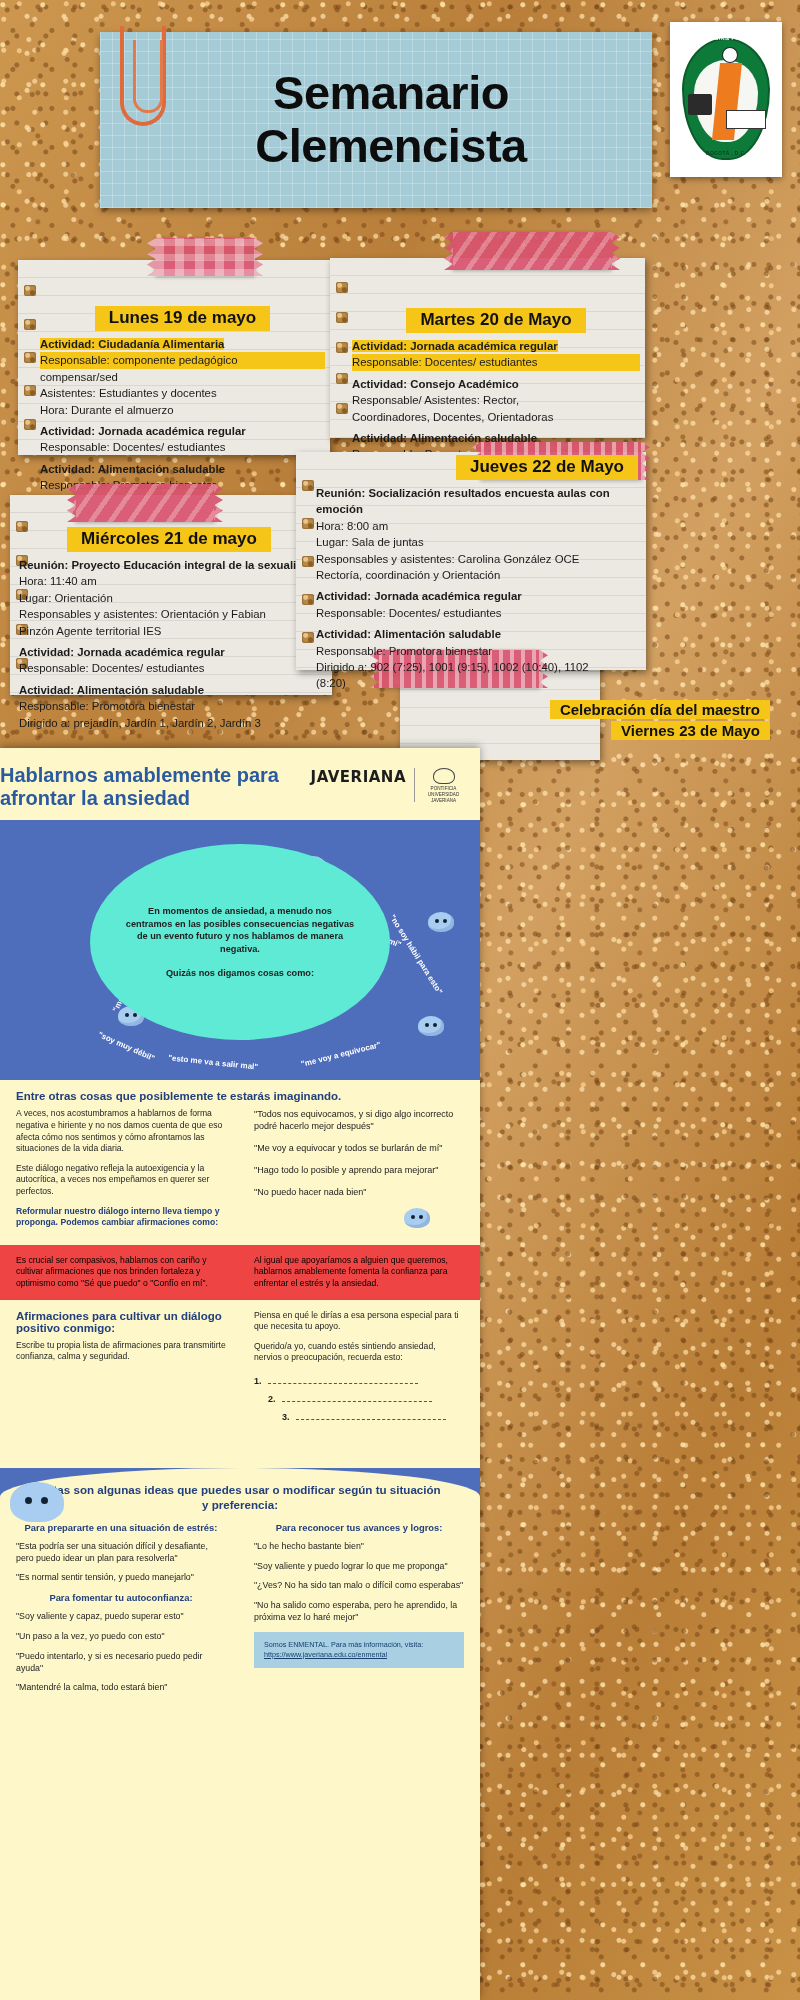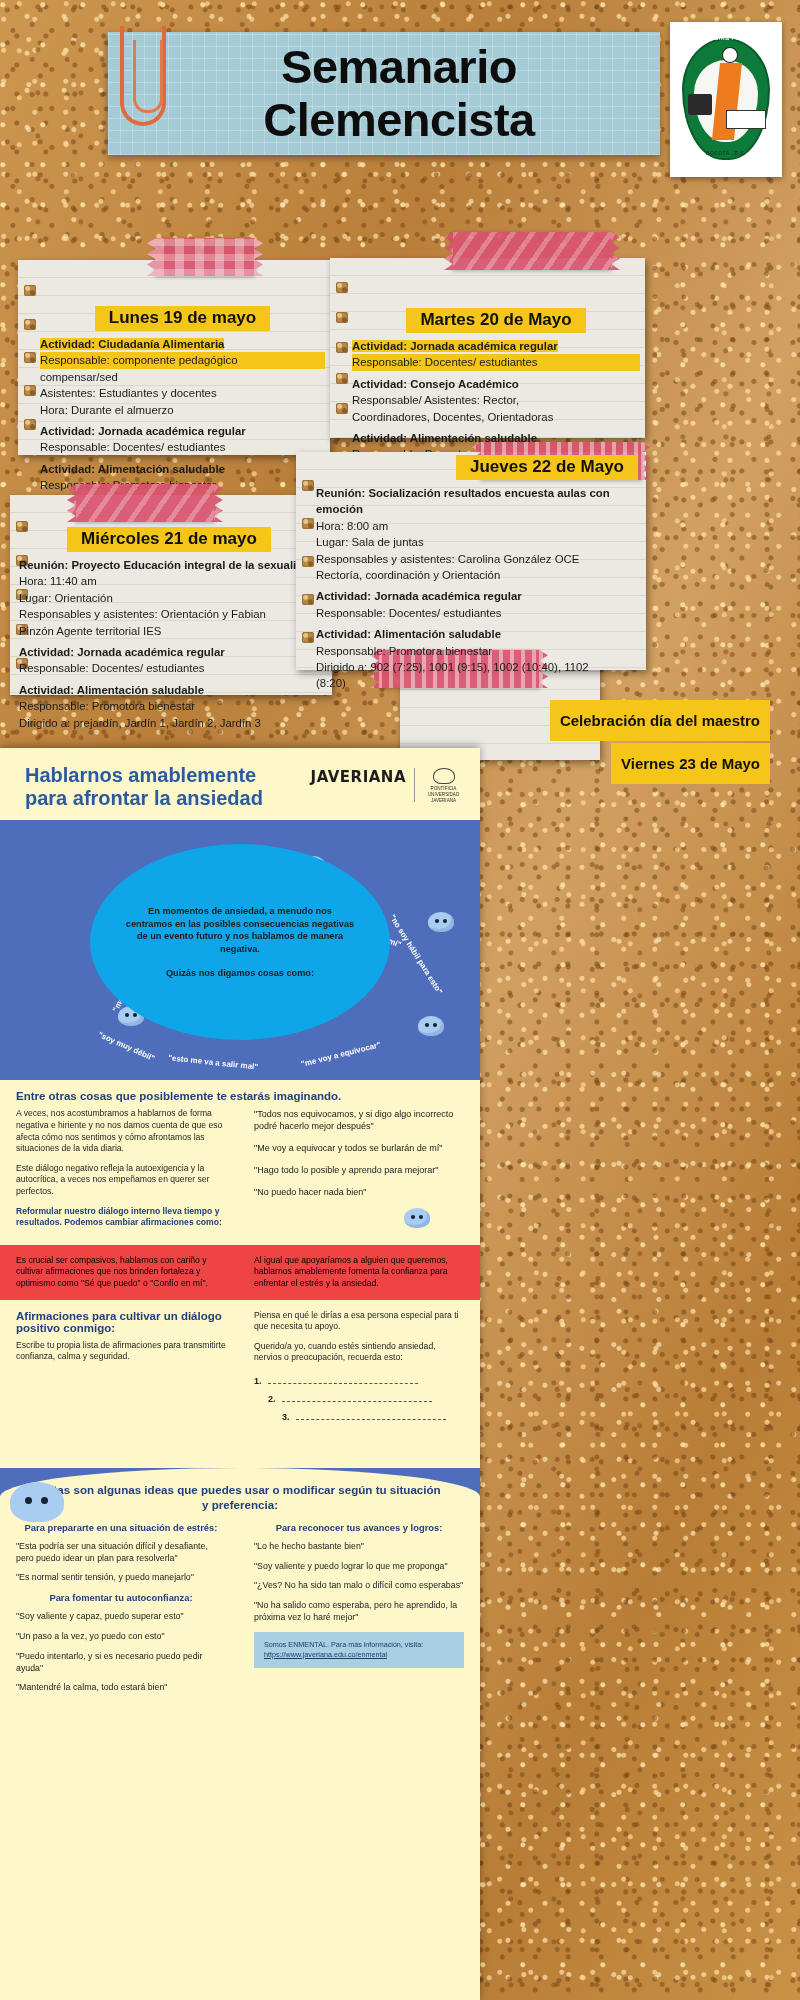--- a/index.html
+++ b/index.html
@@ -17,21 +17,21 @@
       radial-gradient(circle at 12% 62%, rgba(255,222,165,.7) 0 2px, transparent 3px),
       radial-gradient(circle at 33% 78%, rgba(115,65,18,.5) 0 2px, transparent 3px),
       radial-gradient(circle at 64% 88%, rgba(255,226,175,.7) 0 2px, transparent 3px),
       radial-gradient(circle at 92% 70%, rgba(118,68,20,.5) 0 2px, transparent 3px),
       linear-gradient(115deg,#cd9750 0%,#b97f3a 30%,#d2a061 55%,#b87d36 80%,#c99247 100%);
     background-size: 40px 40px,33px 33px,47px 47px,29px 29px,37px 37px,43px 43px,31px 31px,39px 39px,45px 45px,35px 35px,100% 100%;
   }
 
   
   .hdr-banner{
-    position:absolute; left:108px; top:32px; width:552px; height:123px;
+    position:absolute; left:100px; top:32px; width:552px; height:176px;
     background:#a5ccd6;
     background-image:
       repeating-linear-gradient(0deg, rgba(255,255,255,.25) 0 1px, transparent 1px 12px),
       repeating-linear-gradient(90deg, rgba(255,255,255,.25) 0 1px, transparent 1px 12px);
     box-shadow:0 3px 7px rgba(0,0,0,.35);
     display:flex; align-items:center; justify-content:center;
   }
   .hdr-title{
     font-size:47px; font-weight:bold; color:#0d0d0d; line-height:1.12;
     text-align:center; letter-spacing:-.5px; padding-left:30px;
@@ -118,32 +118,32 @@
     background:#f5c518; padding:2px 14px 3px 14px; margin-bottom:5px;
   }
   .hl{ background:#f5c518; }
   .card-body{ font-size:11.4px; color:#1b1b1b; line-height:16.4px; }
   .card-body b{ font-weight:bold; }
   .card-body .blk{ margin-bottom:5px; }
 
   
   .poster{ position:absolute; left:0; top:748px; width:480px; height:1252px;
     background:#fdf7c9; box-shadow:0 -2px 8px rgba(0,0,0,.35); overflow:hidden; }
-  .p-head{ padding:16px 14px 10px 25px; display:flex; align-items:flex-start; gap:8px;}
+  .p-head{ padding:16px 14px 10px 0; display:flex; align-items:flex-start; gap:8px;}
   .p-head h1{ font-size:20px; line-height:1.16; color:#2a5aa0; font-weight:bold; flex:1;}
   .enmental{ font-size:15px; color:#1d1d1d; font-weight:bold; letter-spacing:.5px;
     font-family:"DejaVu Sans", sans-serif; margin-top:4px; white-space:nowrap;}
   .javlogo{ width:52px; height:34px; border-left:1px solid #999; padding-left:6px;
     font-size:4.6px; color:#333; text-align:center; line-height:1.35; margin-top:4px;}
   .javlogo .cr{ width:22px;height:16px;margin:0 auto 2px;border:1px solid #444;
     border-radius:50% 50% 40% 40%; background:#fdf7c9;}
   .p-blue{ background:#4e6dbb; padding:10px 0 14px; position:relative; height:260px;}
   .cloud-oval{
     position:absolute; left:50%; transform:translateX(-50%); top:24px;
-    width:300px; height:196px; background:#0ea5e9; border-radius:50%;
+    width:300px; height:196px; background:#5eead4; border-radius:50%;
     display:flex; flex-direction:column; align-items:center; justify-content:center;
     text-align:center; padding:0 34px;
   }
   .cloud-oval p{ font-size:9.2px; font-weight:bold; color:#1e1e1e; line-height:12.4px;}
   .cloud-oval .q{ margin-top:12px; font-size:9.2px; font-weight:bold;}
   .arcword{ position:absolute; font-size:8px; color:#fff; font-weight:bold; white-space:nowrap;}
   .mini-cloud{ position:absolute; width:26px; height:20px; background:#a8cdf0;
     border-radius:50% 50% 45% 45%; box-shadow:inset -3px -3px 0 rgba(120,160,210,.5);}
   .mini-cloud:before,.mini-cloud:after{content:"";position:absolute;width:4px;height:4px;
     background:#123; border-radius:50%; top:7px;}
@@ -172,21 +172,21 @@
   .foot-note a{ color:#14406b; }
   .wave-cloud{ position:absolute; left:10px; top:14px; width:54px; height:40px;
     background:#a8cdf0; border-radius:50% 50% 42% 42%; z-index:3;}
   .wave-cloud:before,.wave-cloud:after{content:"";position:absolute;width:7px;height:7px;
     background:#123;border-radius:50%;top:15px;}
   .wave-cloud:before{left:15px;} .wave-cloud:after{left:31px;}
 
   
   .celebration{ position:absolute; right:30px; top:700px; text-align:right; }
   .celebration div{ display:inline-block; background:#f5c518; font-weight:bold;
-    font-size:15px; color:#111; padding:12px 10px; margin-bottom:2px;}
+    font-size:15px; color:#111; padding:1px 10px; margin-bottom:2px;}
 </style>
 </head>
 <body>
 
 <div class="hdr-banner">
   <div class="hdr-title">
     <div>Semanario</div>
     <div>Clemencista</div>
   </div>
 </div>
@@ -316,21 +316,21 @@
       <p class="q">Quizás nos digamos cosas como:</p>
     </div>
   </div>
 
   <div class="p-sec">
     <h2>Entre otras cosas que posiblemente te estarás imaginando.</h2>
     <div class="p-two">
       <div class="col">
         <p>A veces, nos acostumbramos a hablarnos de forma negativa e hiriente y no nos damos cuenta de que eso afecta cómo nos sentimos y cómo afrontamos las situaciones de la vida diaria.</p>
         <p>Este diálogo negativo refleja la autoexigencia y la autocrítica, a veces nos empeñamos en querer ser perfectos.</p>
-        <p style="font-weight:bold;color:#23407e">Reformular nuestro diálogo interno lleva tiempo y resultados. Podemos cambiar afirmaciones como:</p>
+        <p style="font-weight:bold;color:#23407e">Reformular nuestro diálogo interno lleva tiempo y proponga. Podemos cambiar afirmaciones como:</p>
       </div>
       <div class="col" style="position:relative">
         <div class="quote">"Todos nos equivocamos, y si digo algo incorrecto podré hacerlo mejor después"</div>
         <div class="quote">"Me voy a equivocar y todos se burlarán de mí"</div>
         <div class="quote">"Hago todo lo posible y aprendo para mejorar"</div>
         <div class="quote">"No puedo hacer nada bien"</div>
         <div class="mini-cloud" style="left:150px; top:100px;"></div>
       </div>
     </div>
   </div>

